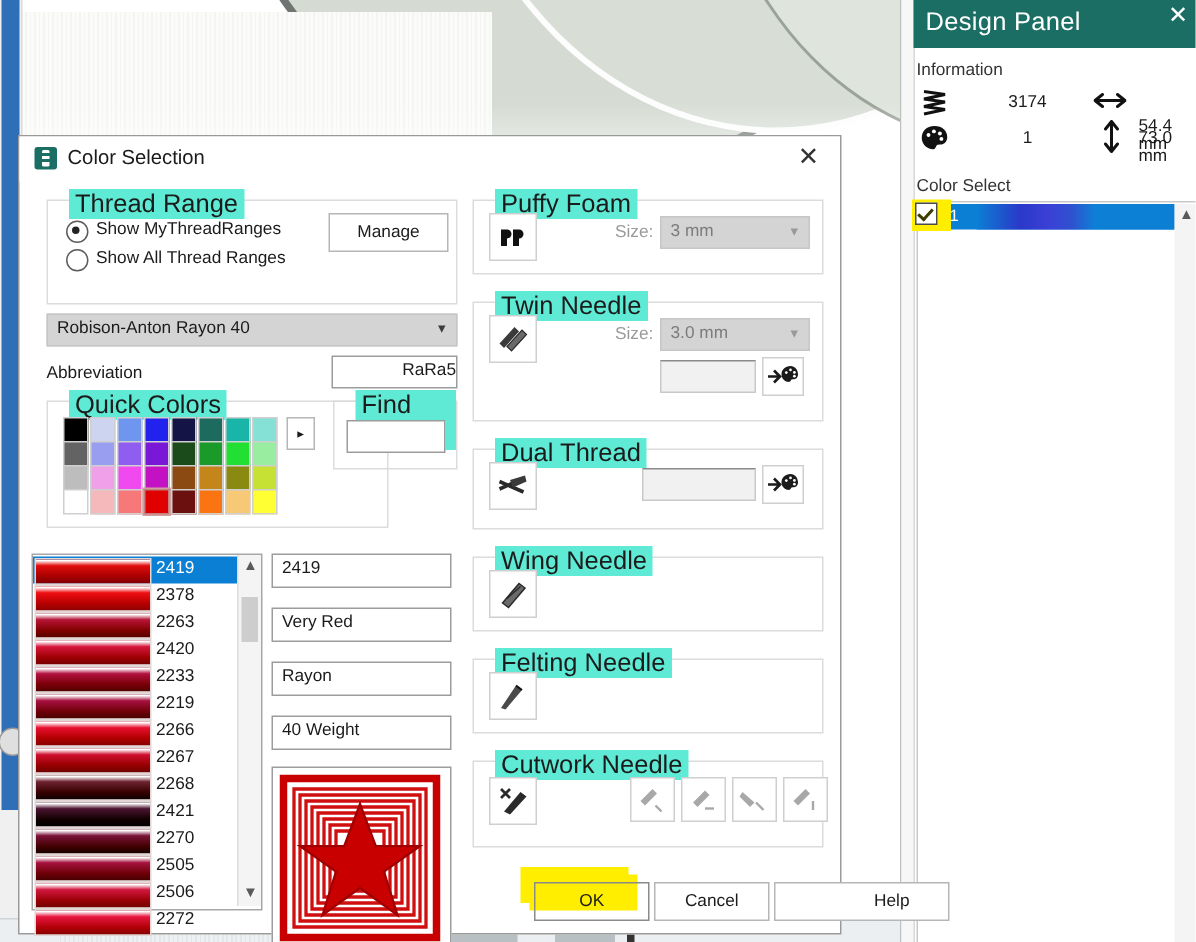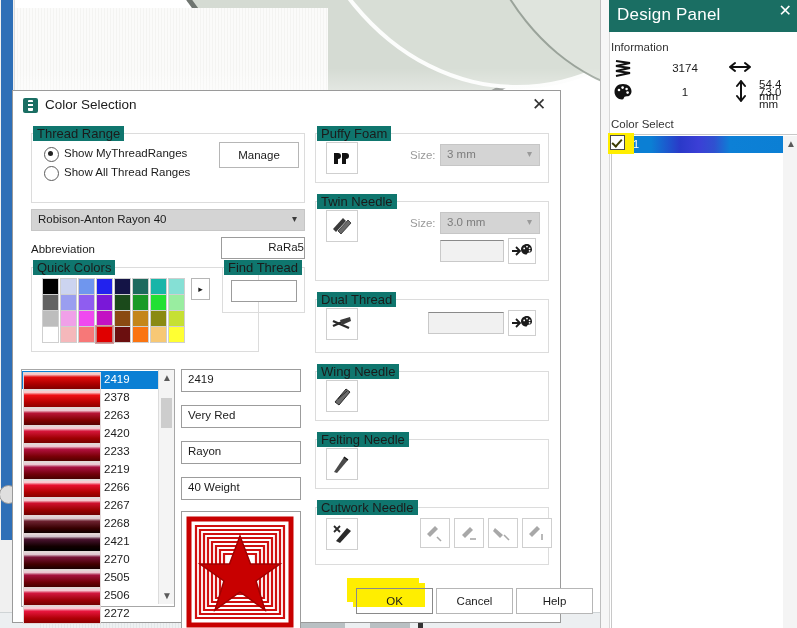--- a/index.html
+++ b/index.html
@@ -75,21 +75,21 @@
   #dlg-title{position:absolute;left:0;top:0;width:547px;height:30px;background:#fff;}
   #dlg-icon{position:absolute;left:10px;top:7px;width:15px;height:15px;background:#1a6e63;border-radius:2px;}
   #dlg-icon:before{content:"";position:absolute;left:5px;top:2px;width:5px;height:11px;background:#fff;border-radius:1px;}
   #dlg-icon:after{content:"";position:absolute;left:3px;top:4px;width:9px;height:2px;background:#1a6e63;
     box-shadow:0 4px 0 0 #1a6e63;}
   #dlg-title-text{position:absolute;left:32px;top:6px;font-size:13.5px;color:#1b1b1b;}
   #dlg-close{position:absolute;right:10px;top:3px;width:22px;height:22px;color:#333;font-size:17px;
     line-height:22px;text-align:center;cursor:pointer;font-family:"Liberation Sans",sans-serif;}
 
   .gbox{position:absolute;border:1px solid #dcdcdc;}
-  .glabel{position:absolute;background:#0f766e;padding:0 4px;font-size:13px;color:#1b1b1b;top:-8px;left:1px;}
+  .glabel{position:absolute;background:#5eead4;padding:0 4px;font-size:17px;color:#1b1b1b;top:-8px;left:14px;}
 
   .radio{position:absolute;width:13px;height:13px;border:1px solid #5c5c5c;border-radius:50%;background:#fff;}
   .radio.on:after{content:"";position:absolute;left:3px;top:3px;width:5px;height:5px;border-radius:50%;background:#222;}
   .rlabel{position:absolute;font-size:11.5px;color:#1b1b1b;}
 
   .btn{position:absolute;background:#fff;border:1px solid #b6b6b6;font-size:11.5px;color:#1b1b1b;
     text-align:center;cursor:pointer;font-family:"Liberation Sans",sans-serif;}
 
   .combo{position:absolute;background:#d4d4d4;border:1px solid #c6c6c6;font-size:11.5px;color:#1b1b1b;}
   .combo .txt{position:absolute;left:6px;top:3px;}
@@ -506,14 +506,14 @@
         <path d="M3 12 L11 4 L14 7 L6 15 Z" fill="#a8a8a8"></path>
           <path d="M16 12 V18" stroke="#a8a8a8" stroke-width="1.6"></path>
       </svg>
     </div>
   </div>
 
   <div class="ok-hl" style="left:334px;top:487px;width:72px;height:24px;"></div>
   <div class="ok-hl" style="left:340px;top:492px;width:72px;height:24px;"></div>
   <div class="btn" style="left:343px;top:497px;width:75px;height:24px;line-height:24px;background:transparent;border-color:#8a8a8a;">OK</div>
   <div class="btn" style="left:423px;top:497px;width:75px;height:24px;line-height:24px;">Cancel</div>
-  <div class="btn" style="left:503px;top:497px;width:75px;height:24px;line-height:24px;">Help</div>
+  <div class="btn" style="left:503px;top:497px;width:75px;height:24px;line-height:24px;padding-left:40px;">Help</div>
 </div>
 
 </body></html>

